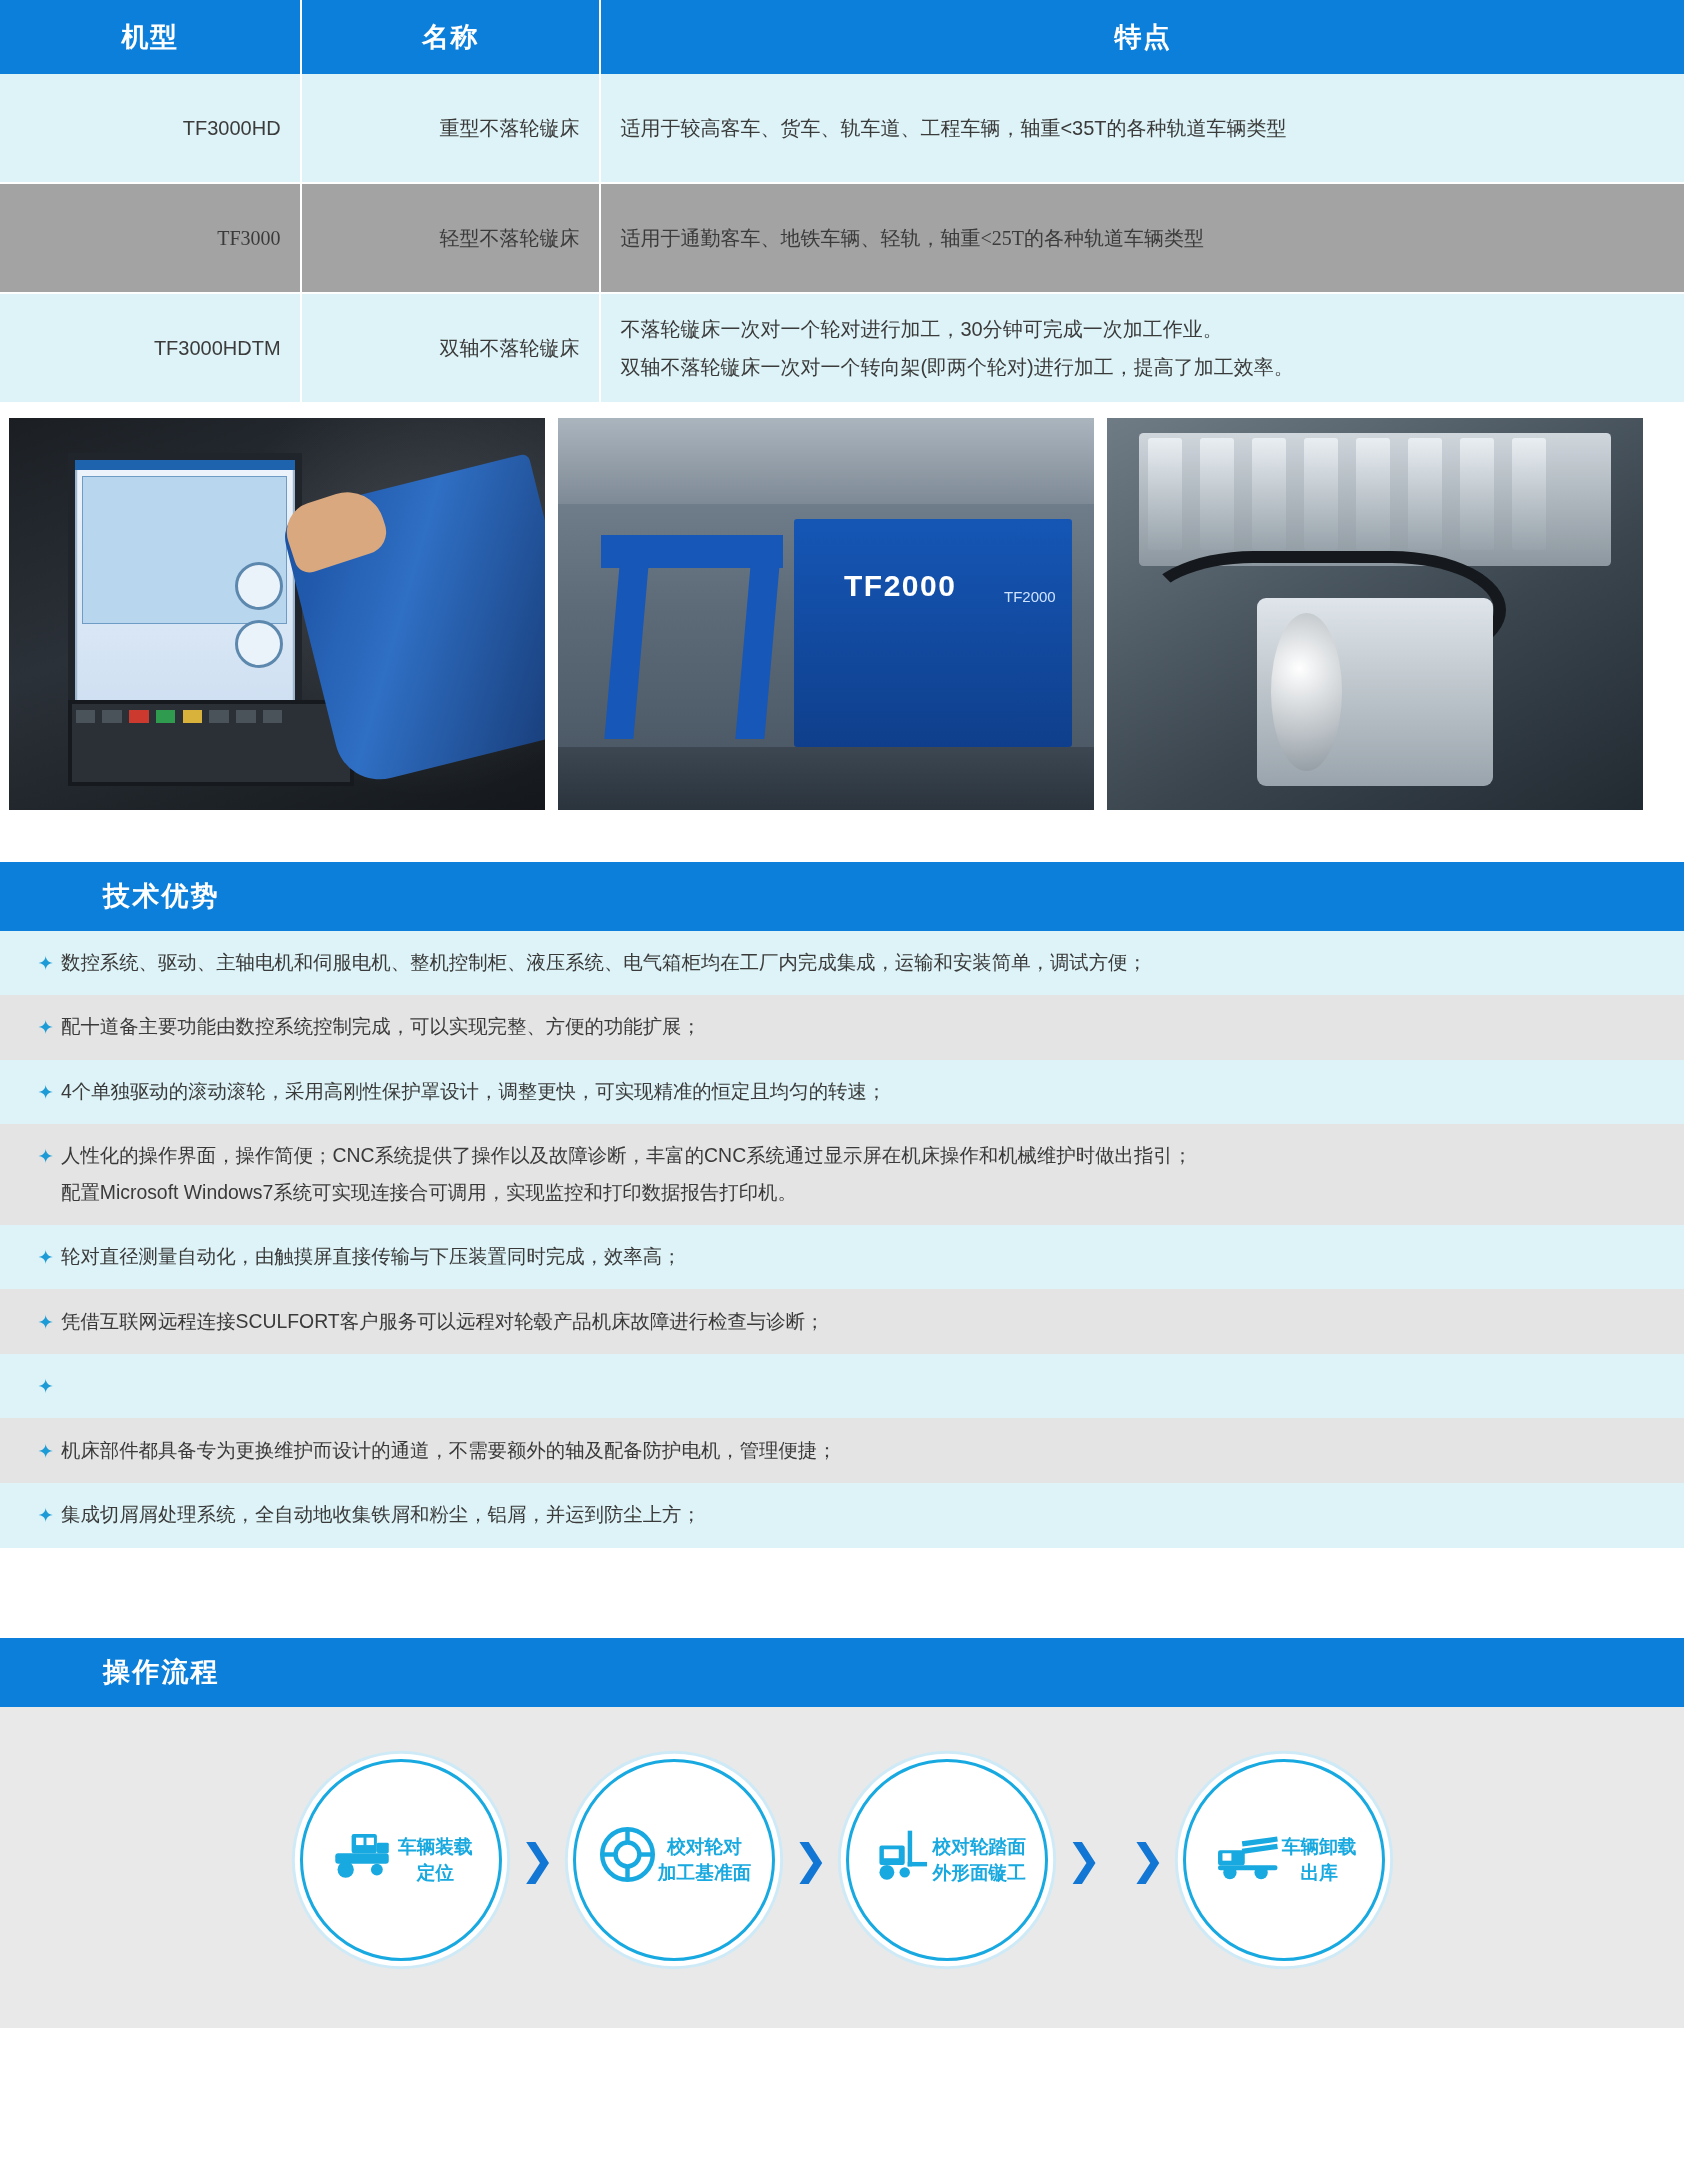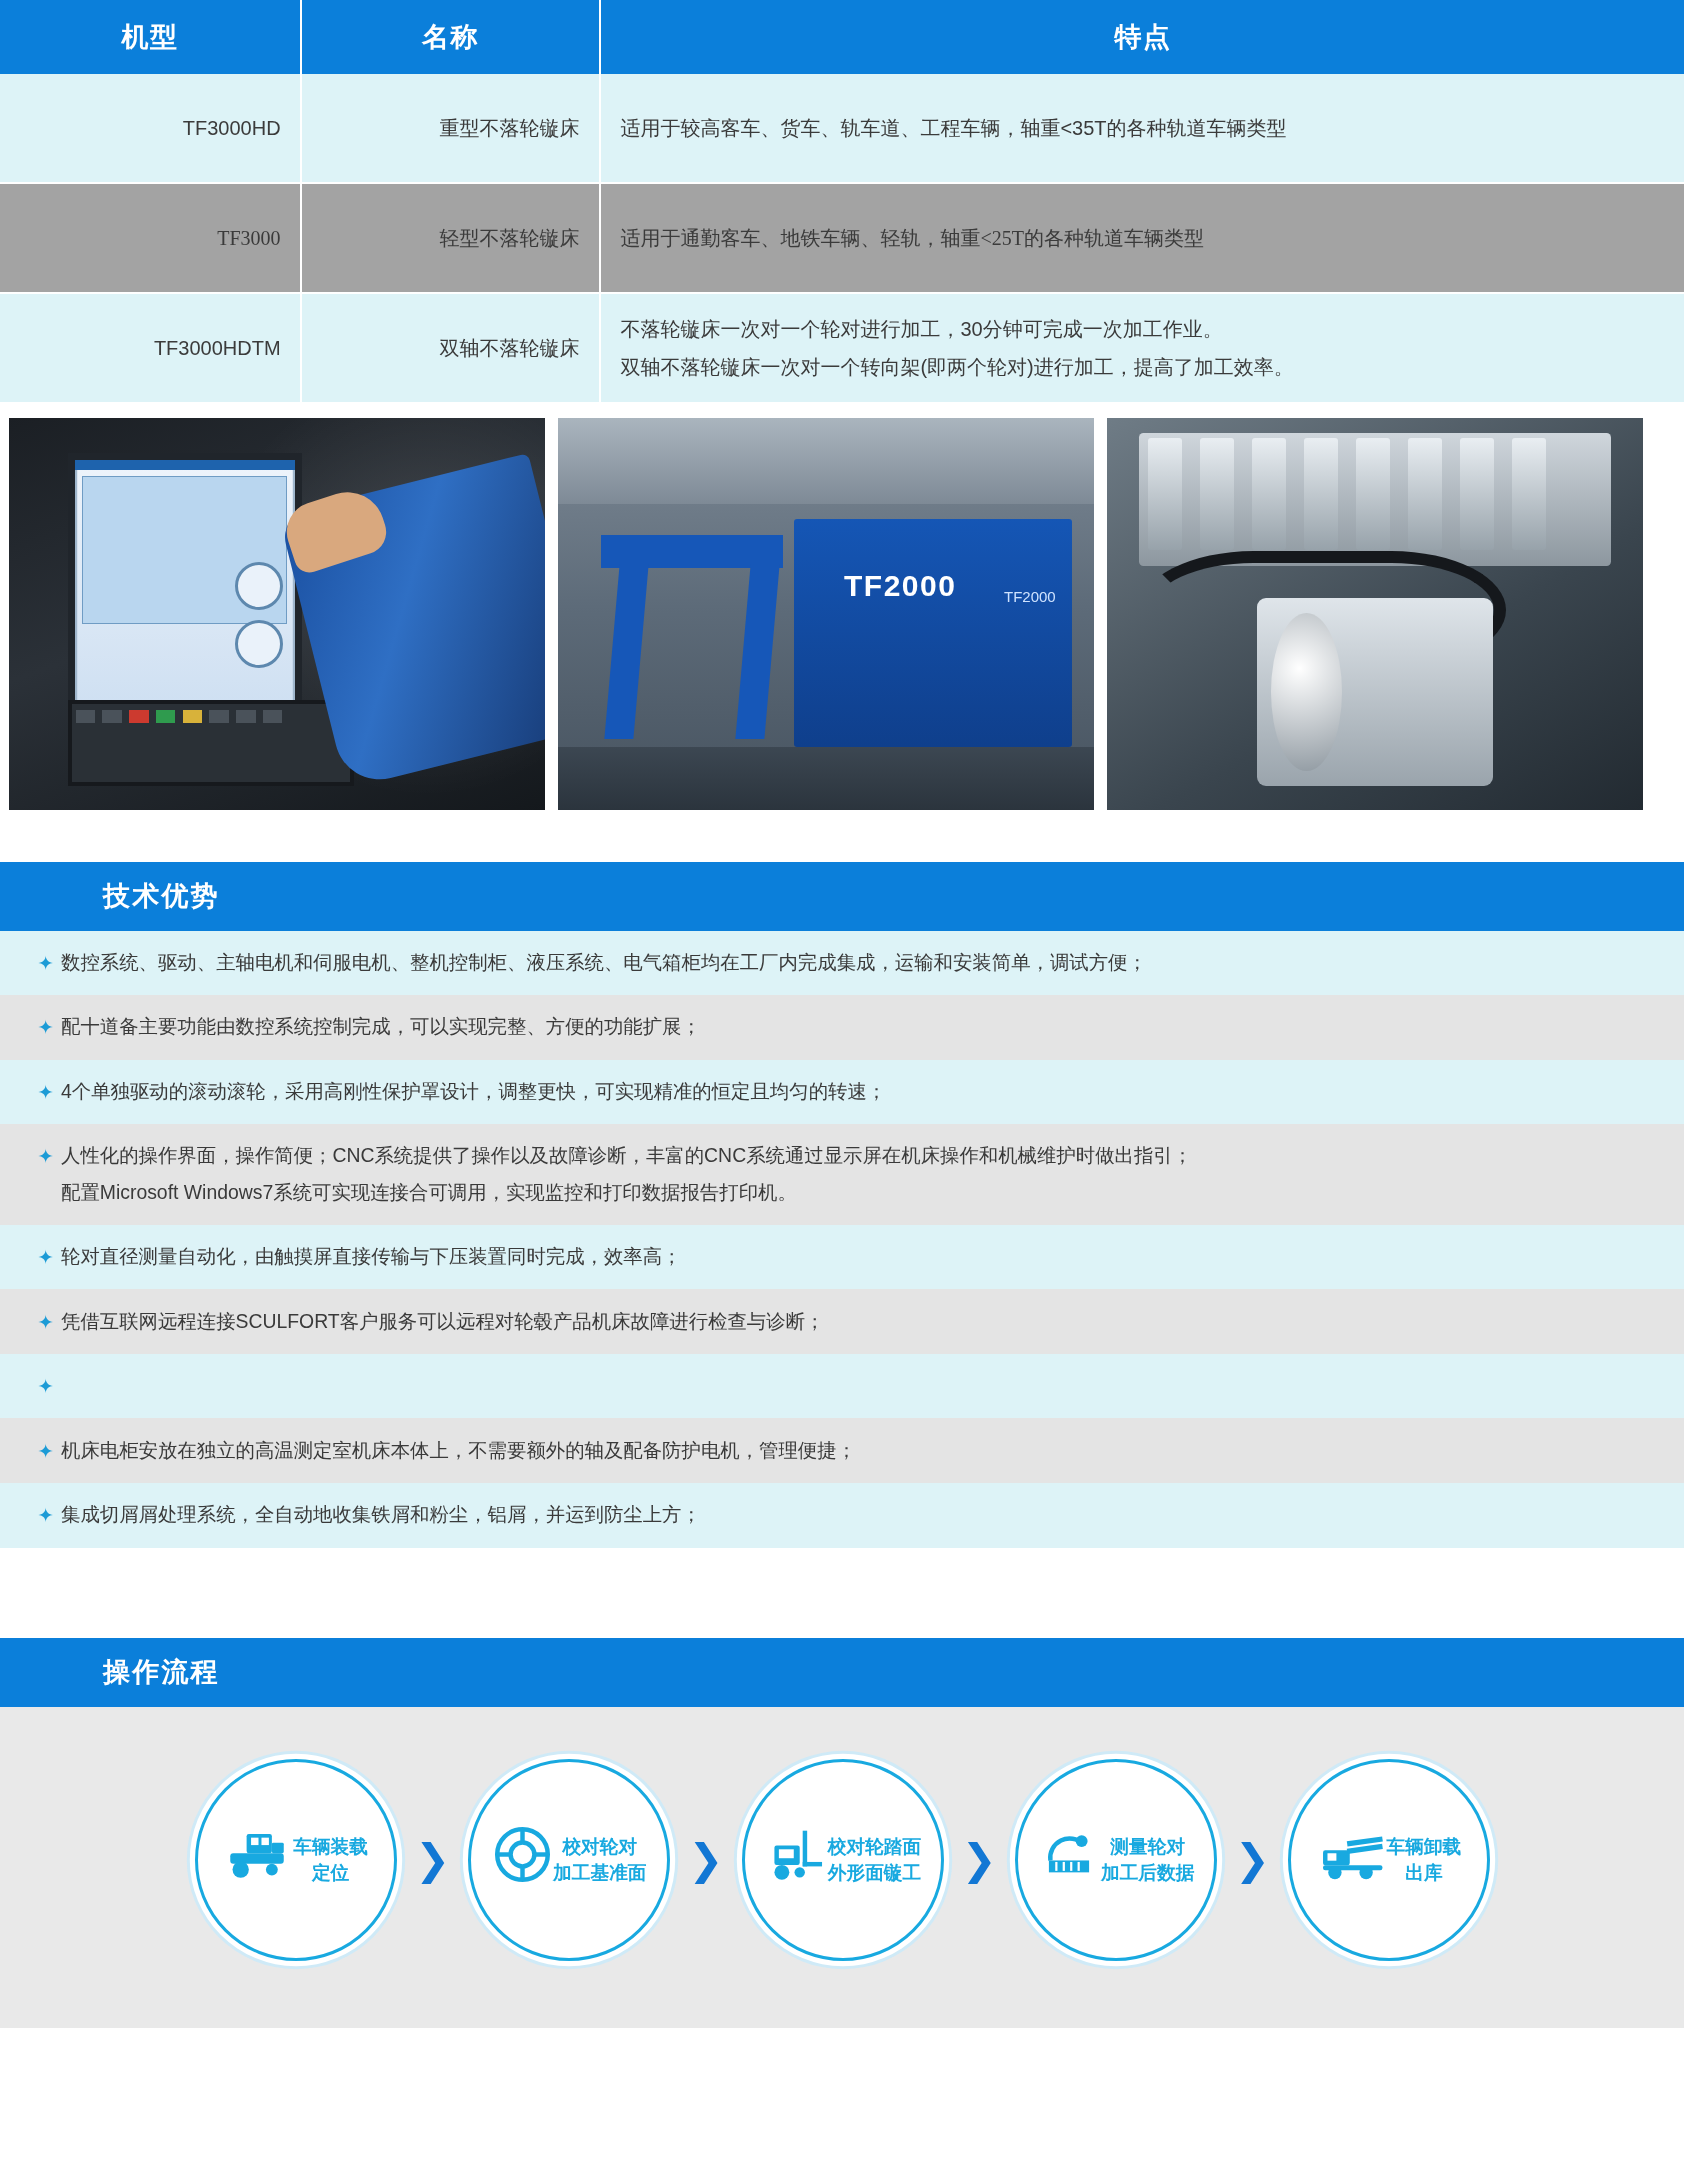--- a/index.html
+++ b/index.html
@@ -464,21 +464,21 @@
       <span class="adv-bullet">✦</span>
       <span class="adv-text">凭借互联网远程连接SCULFORT客户服务可以远程对轮毂产品机床故障进行检查与诊断；</span>
     </div>
 
     <div class="adv-item odd">
       <span class="adv-bullet">✦</span>
     </div>
 
     <div class="adv-item even">
       <span class="adv-bullet">✦</span>
-      <span class="adv-text">机床电柜安放在独立的高温测定室机床本体上，不需要额外的轴及配备防护电机，管理便捷；</span>
+      <span class="adv-text">机床部件都具备专为更换维护而设计的通道，不需要额外的轴及配备防护电机，管理便捷；</span>
     </div>
 
     <div class="adv-item odd">
       <span class="adv-bullet">✦</span>
       <span class="adv-text">集成切屑屑处理系统，全自动地收集铁屑和粉尘，铝屑，并运到防尘上方；</span>
     </div>
 
   </div>
 
   <div class="spacer-120"></div>
@@ -539,37 +539,20 @@
           </svg>
         </span>
         <span class="flow-label">
           <div>校对轮踏面</div>
           <div>外形面镟工</div>
         </span>
       </div>
 
       <div class="flow-arrow">❯</div>
 
-      <div class="flow-node">
-        <span class="flow-icon">
-          <svg width="64" height="57" viewBox="0 0 86 76" fill="none" stroke="#18a9e0" stroke-width="6">
-            <path d="M18 46 A26 26 0 0 1 62 24"></path>
-            <rect x="16" y="46" width="54" height="16" fill="#18a9e0" stroke="none"></rect>
-            <line x1="26" y1="48" x2="26" y2="60" stroke="#ffffff" stroke-width="3"></line>
-            <line x1="36" y1="48" x2="36" y2="60" stroke="#ffffff" stroke-width="3"></line>
-            <line x1="46" y1="48" x2="46" y2="60" stroke="#ffffff" stroke-width="3"></line>
-            <line x1="56" y1="48" x2="56" y2="60" stroke="#ffffff" stroke-width="3"></line>
-            <circle cx="60" cy="20" r="8" fill="#18a9e0" stroke="none"></circle>
-          </svg>
-        </span>
-        <span class="flow-label">
-          <div>测量轮对</div>
-          <div>加工后数据</div>
-        </span>
-      </div>
 
       <div class="flow-arrow">❯</div>
 
       <div class="flow-node">
         <span class="flow-icon">
           <svg width="70" height="52" viewBox="0 0 94 70" fill="#18a9e0">
             <rect x="8" y="30" width="36" height="20" rx="3"></rect>
             <rect x="14" y="34" width="12" height="10" fill="#ffffff"></rect>
             <rect x="40" y="18" width="48" height="7" transform="rotate(-8 40 18)"></rect>
             <rect x="40" y="28" width="48" height="7" transform="rotate(-8 40 28)"></rect>

